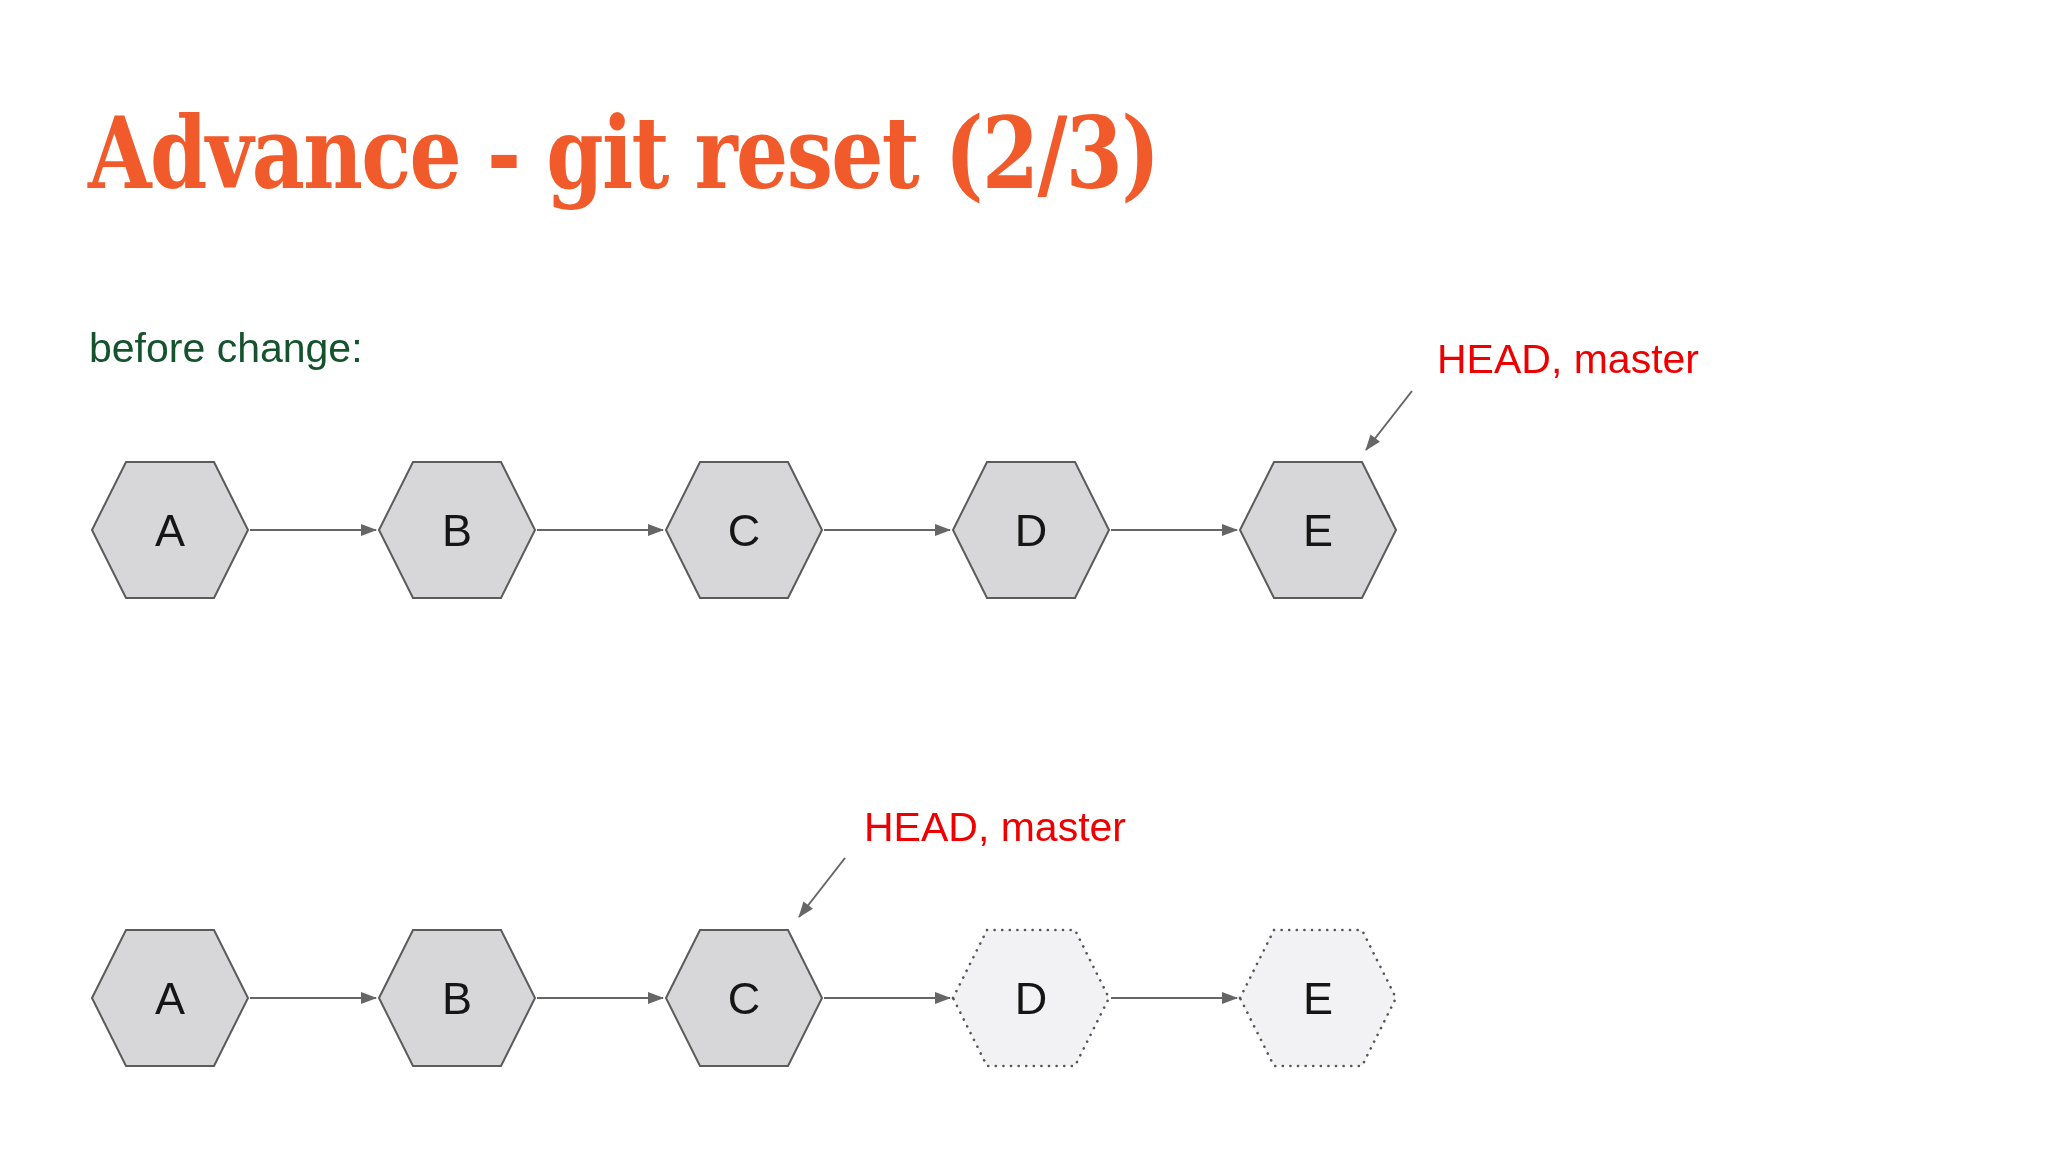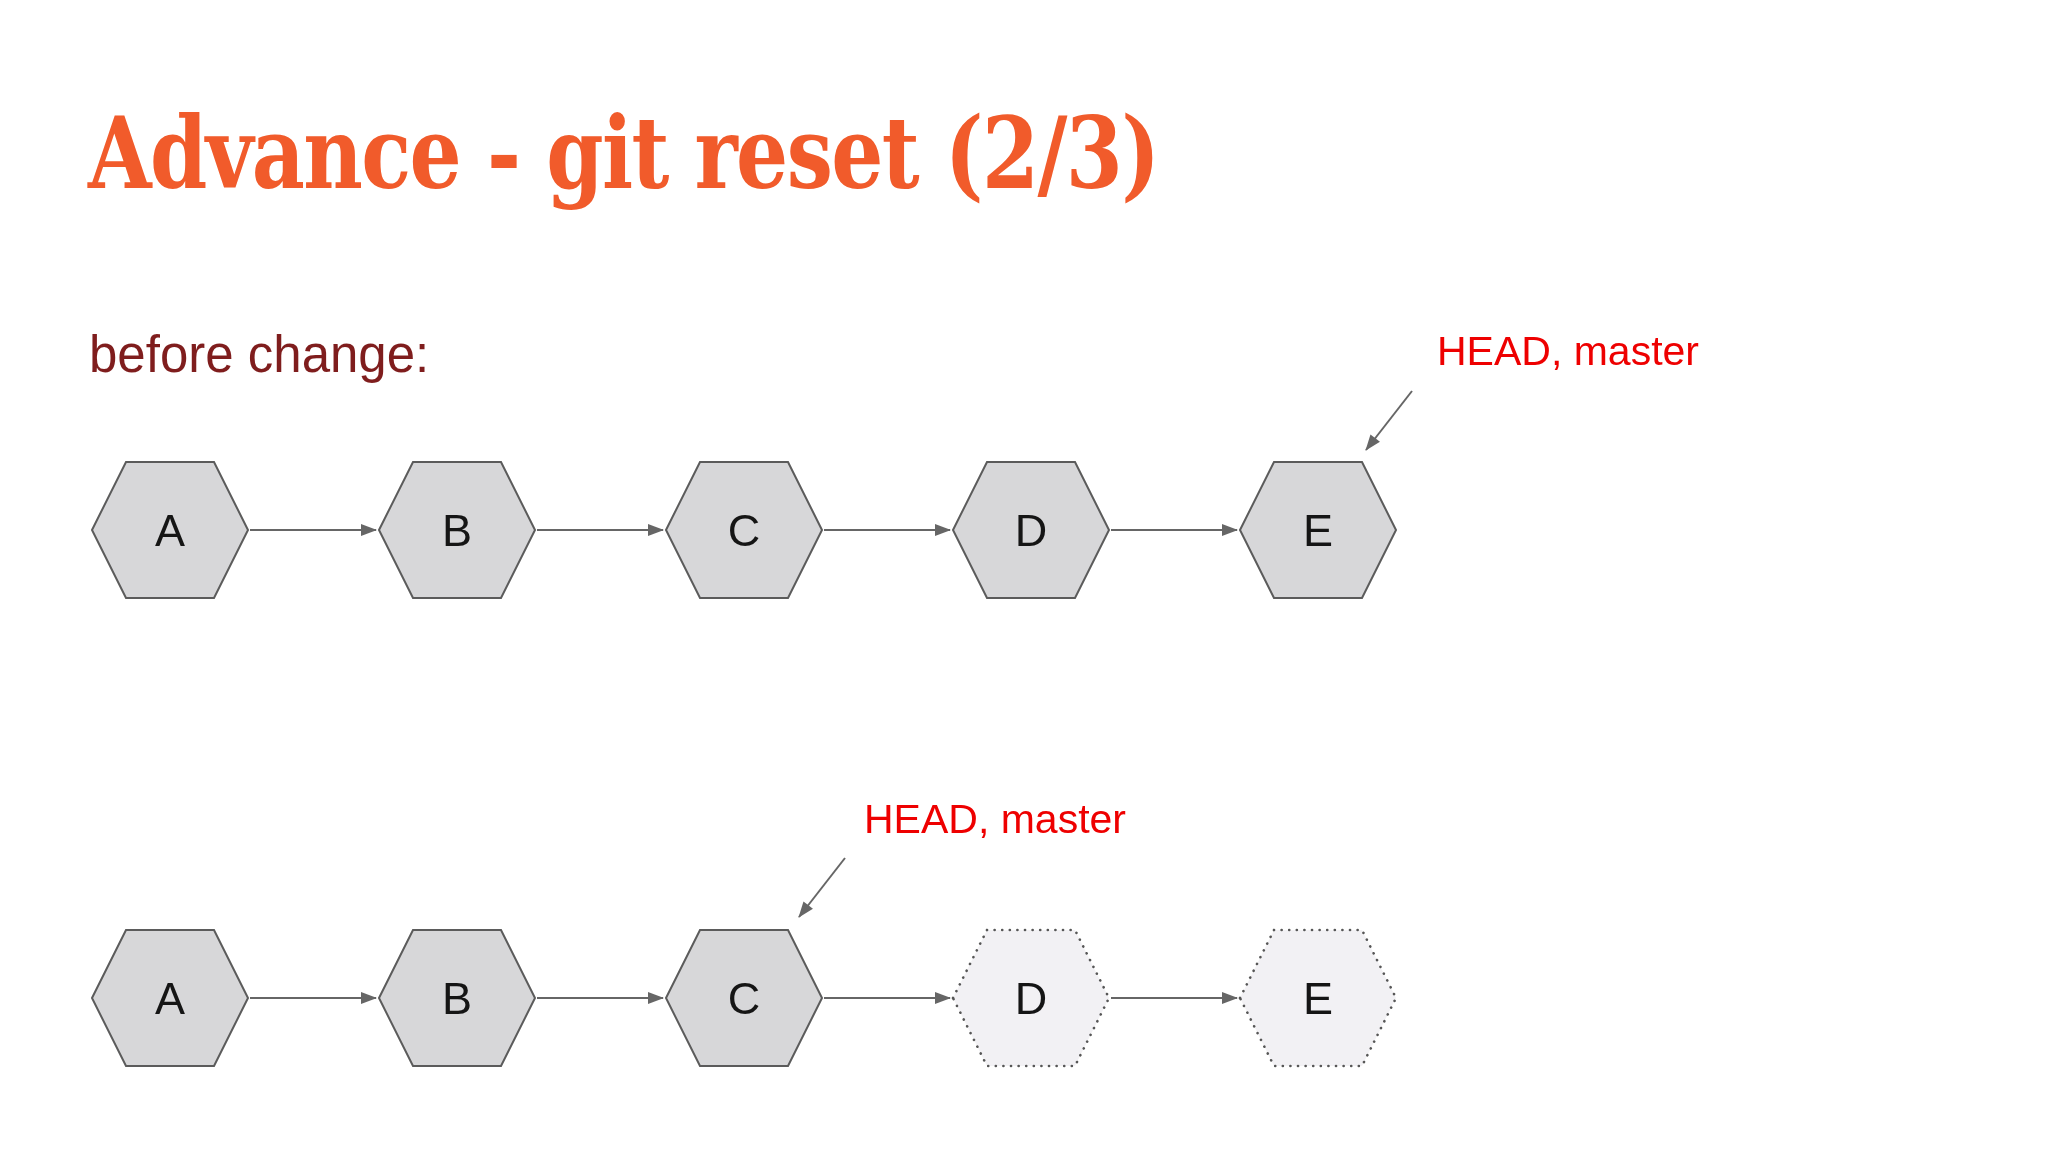--- a/index.html
+++ b/index.html
@@ -28,41 +28,42 @@
     letter-spacing: -2px;
     color: #F15B2B;
     white-space: nowrap;
     transform: scaleX(0.82);
     transform-origin: left top;
   }
   .caption {
     position: absolute;
     left: 89px;
     top: 324px;
-    font-size: 51px;
+    font-size: 41px;
     line-height: 1.2;
-    color: #7f1d1d;
+    color: #14532d;
     white-space: pre;
   }
   .command {
     position: absolute;
     left: 89px;
     top: 702px;
     font-size: 41px;
     line-height: 1.2;
     color: #111111;
     white-space: pre;
   }
   .command .flag { color: #EE0000; }
   .head-label {
     position: absolute;
     font-size: 41px;
     line-height: 1.15;
     color: #EE0000;
     white-space: nowrap;
+    margin-top: 8px;
   }
   .head-label.before { left: 1437px; top: 328px; }
   .head-label.after  { left: 864px;  top: 796px; }
   svg.diagram-layer {
     position: absolute;
     left: 0; top: 0;
     width: 2048px;
     height: 1152px;
   }
   .hex {

